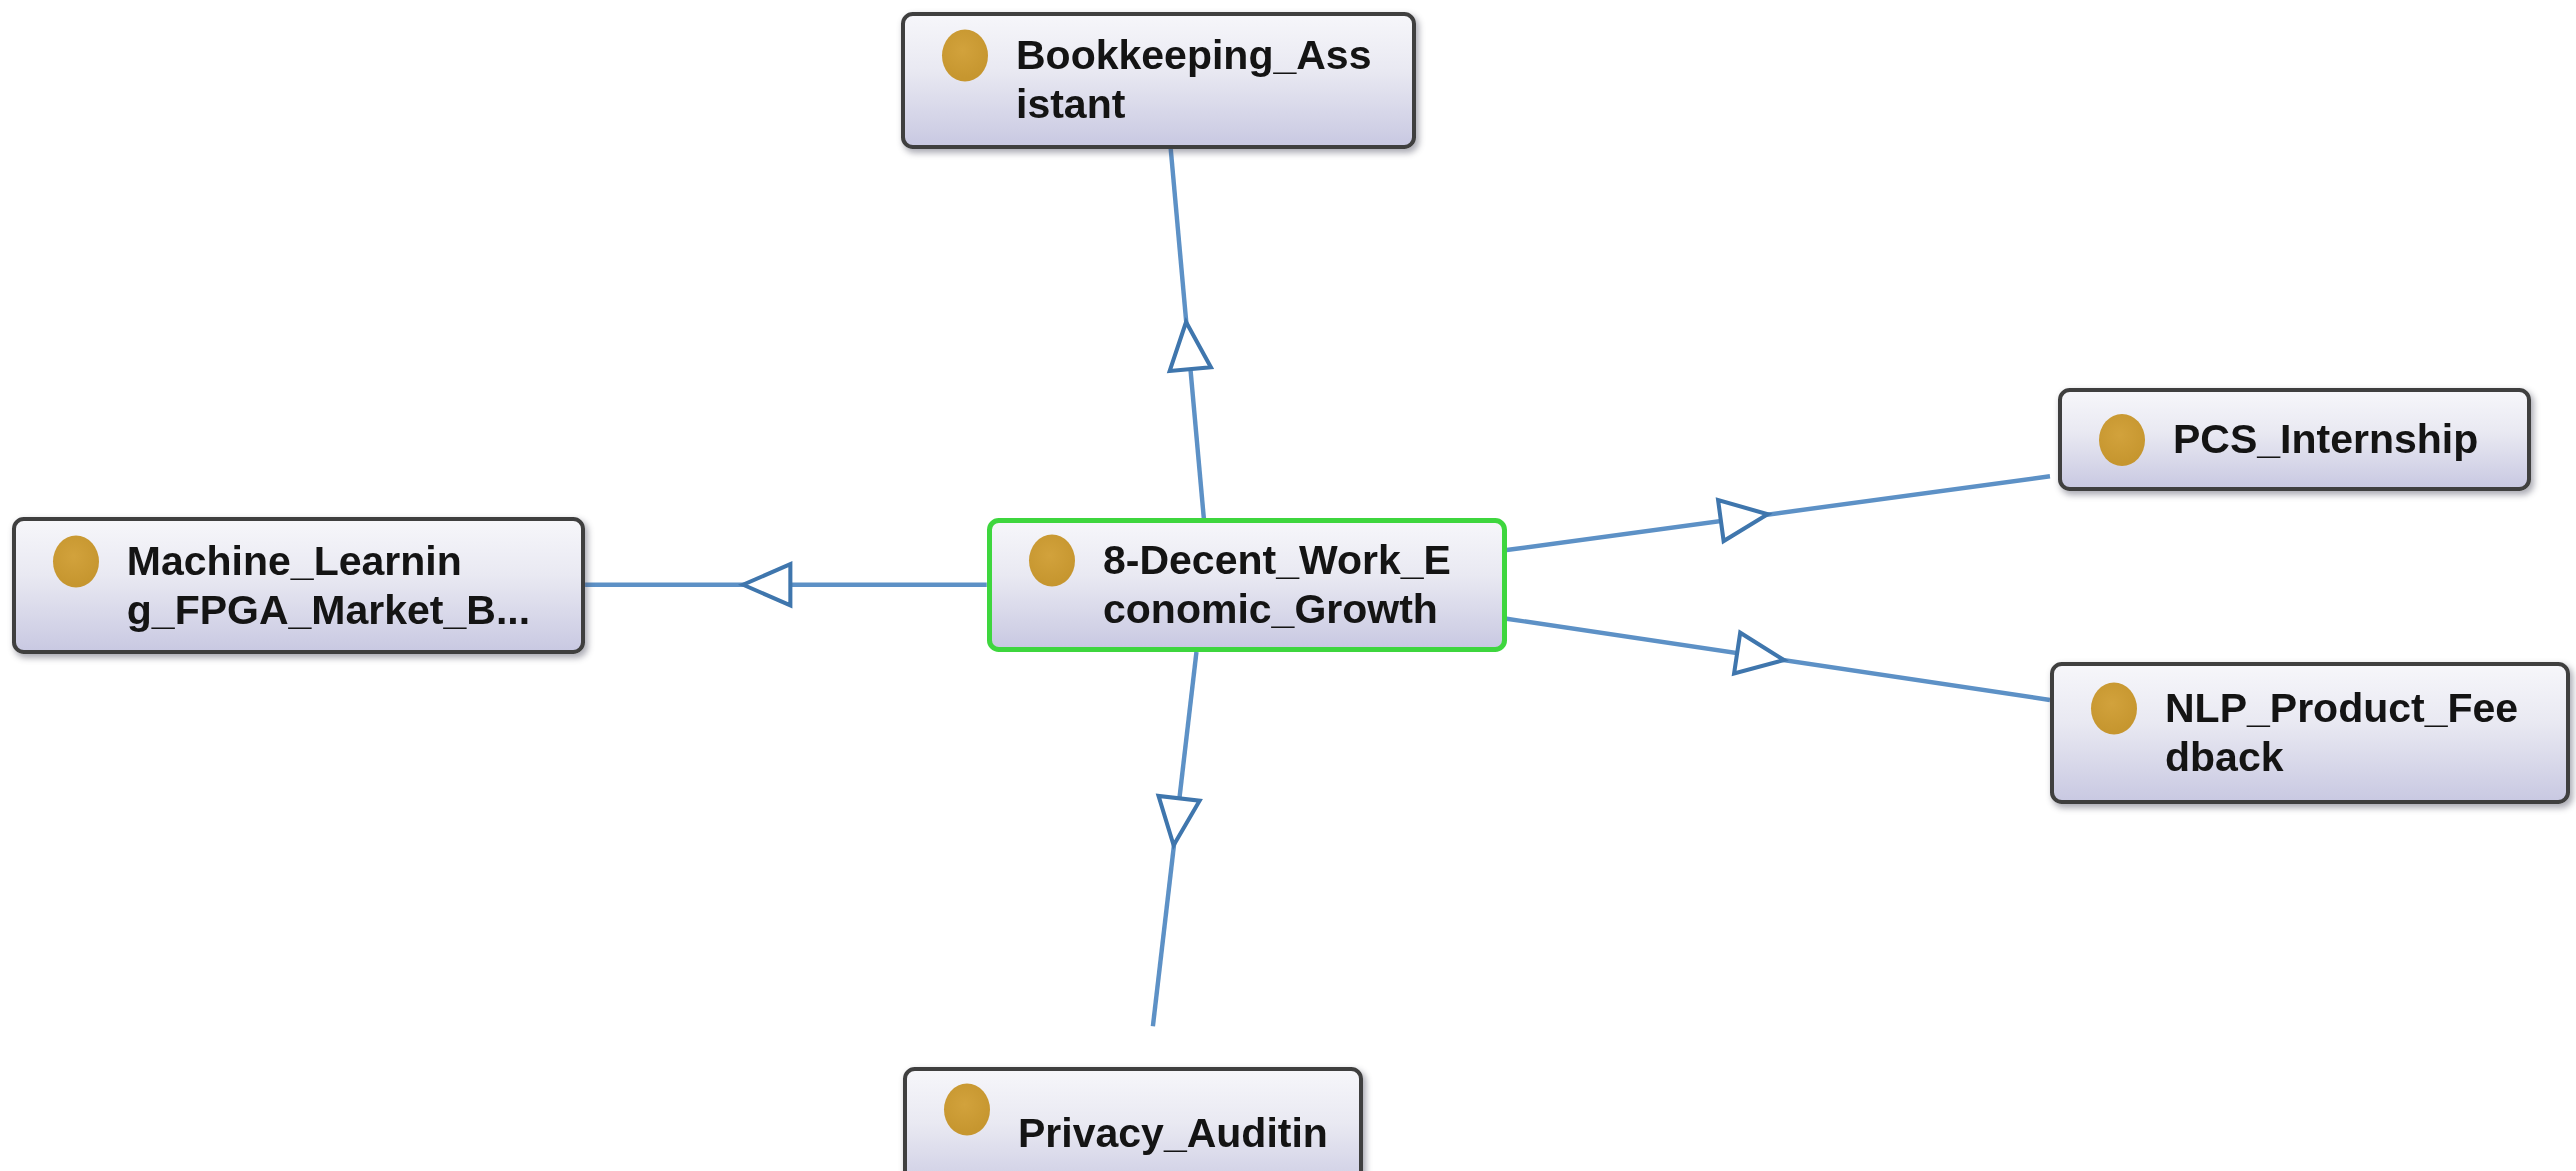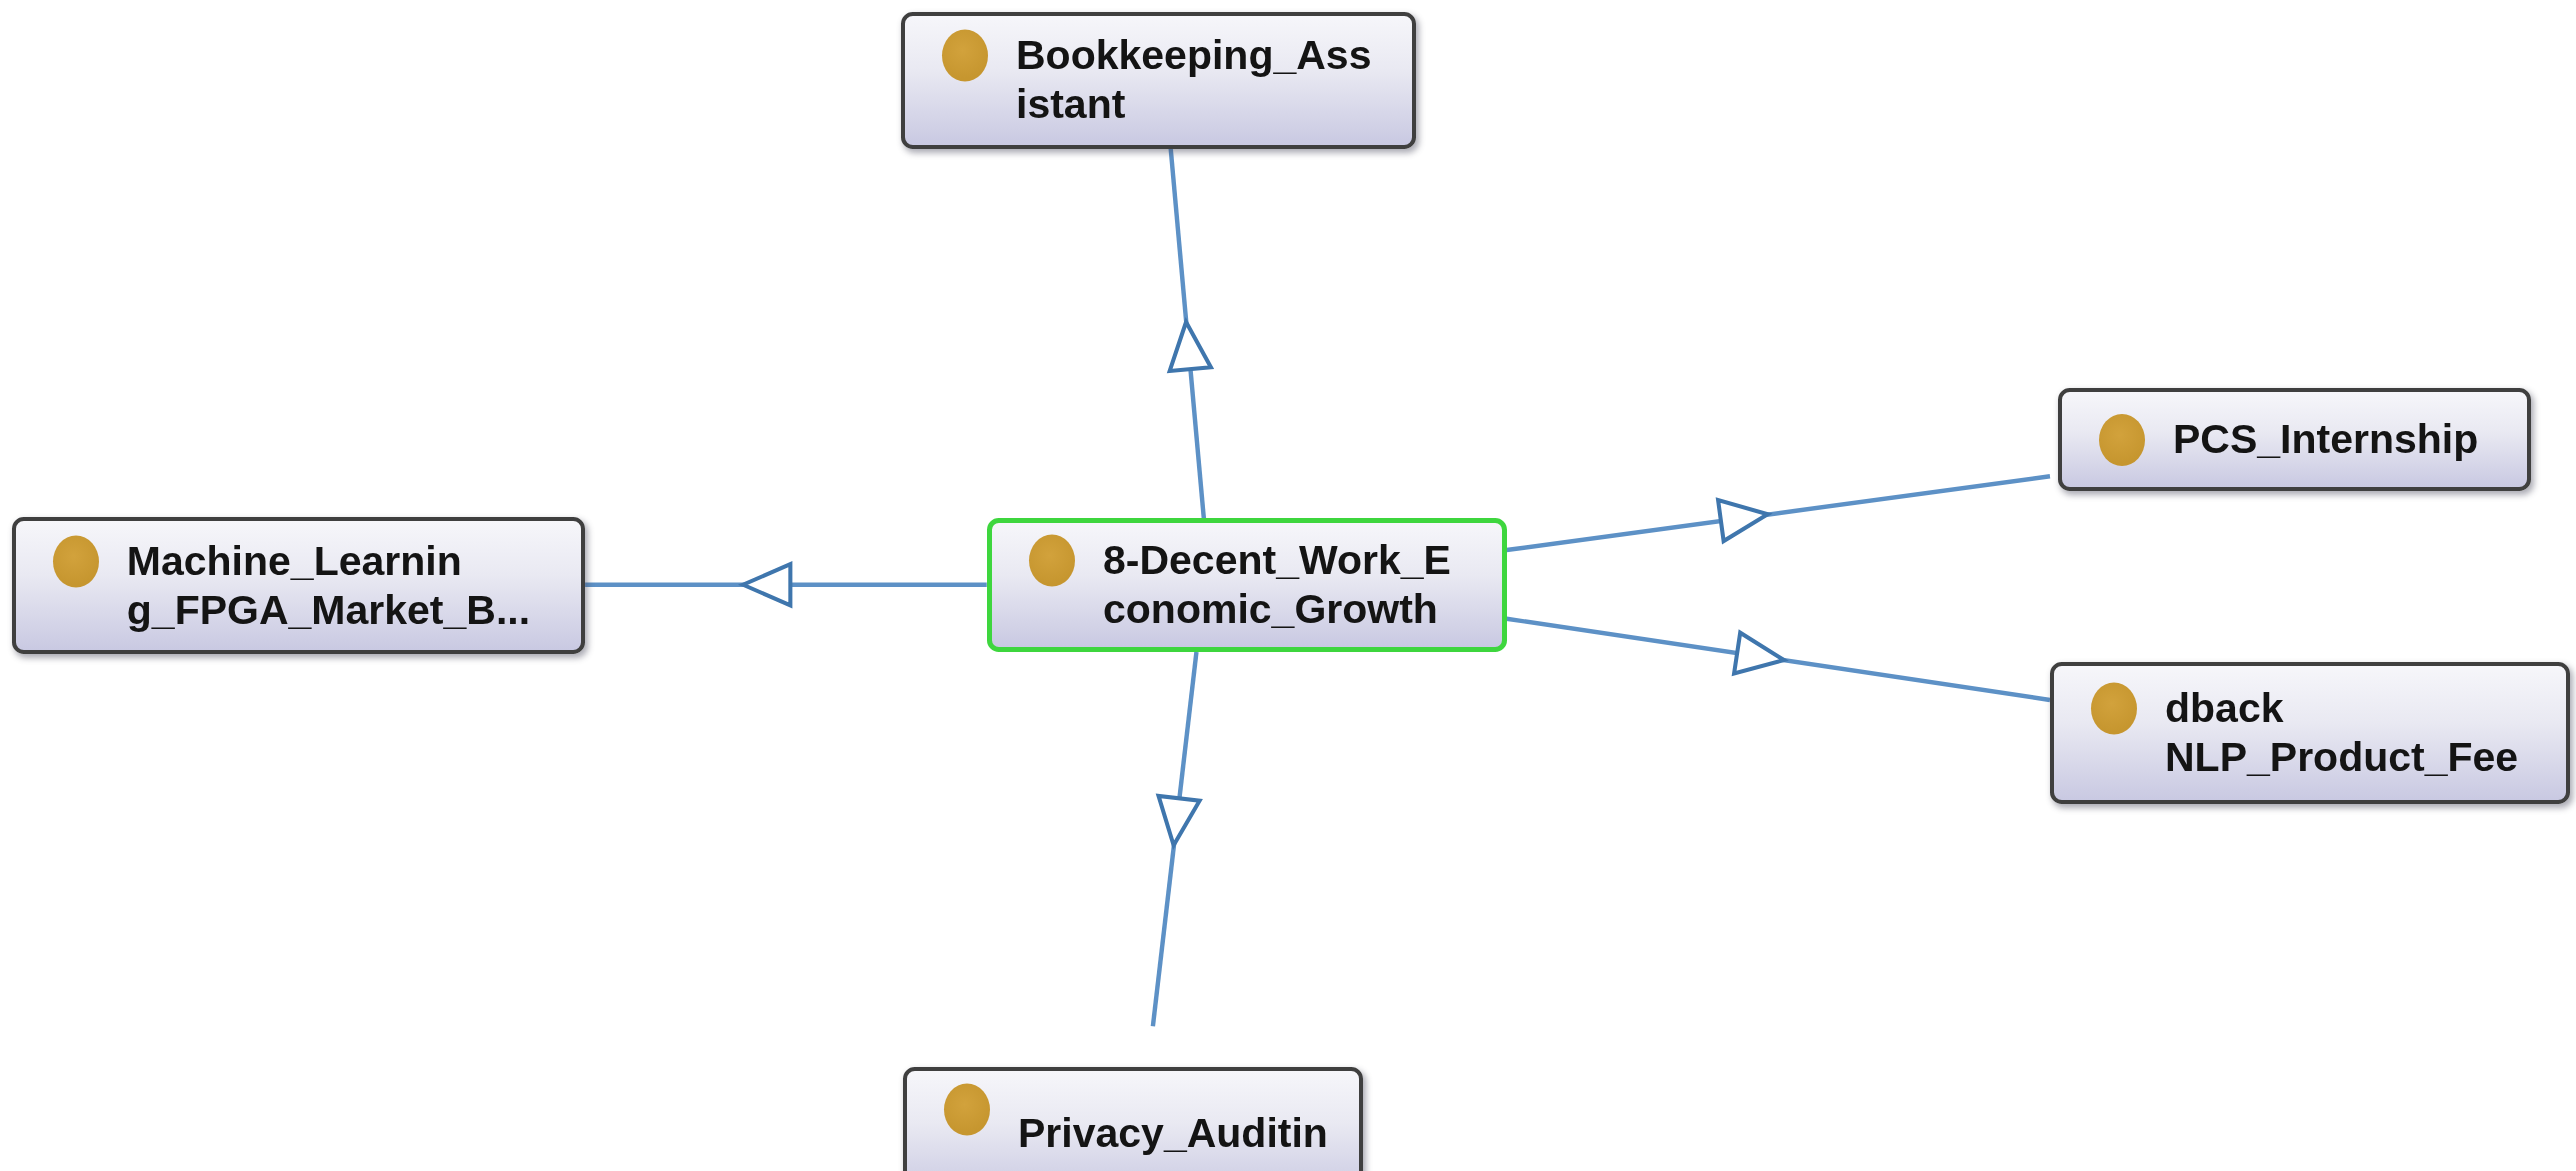--- a/index.html
+++ b/index.html
@@ -100,22 +100,22 @@
   <div class="node" style="left:2050px; top:388px; width:473px; height:103px;margin-left:8px;">
     <span class="node-icon"></span>
     <div class="node-label">
       <div class="line">PCS_Internship</div>
     </div>
   </div>
 
   <div class="node two-line" style="left:2050px; top:662px; width:520px; height:142px;">
     <span class="node-icon"></span>
     <div class="node-label">
+      <div class="line">NLP_Product_Fee</div>
       <div class="line">dback</div>
-      <div class="line">NLP_Product_Fee</div>
     </div>
   </div>
 
   <div class="node two-line" style="left:11.8px; top:517px; width:573px; height:137px;">
     <span class="node-icon"></span>
     <div class="node-label">
       <div class="line">Machine_Learnin</div>
       <div class="line">g_FPGA_Market_B...</div>
     </div>
   </div>

